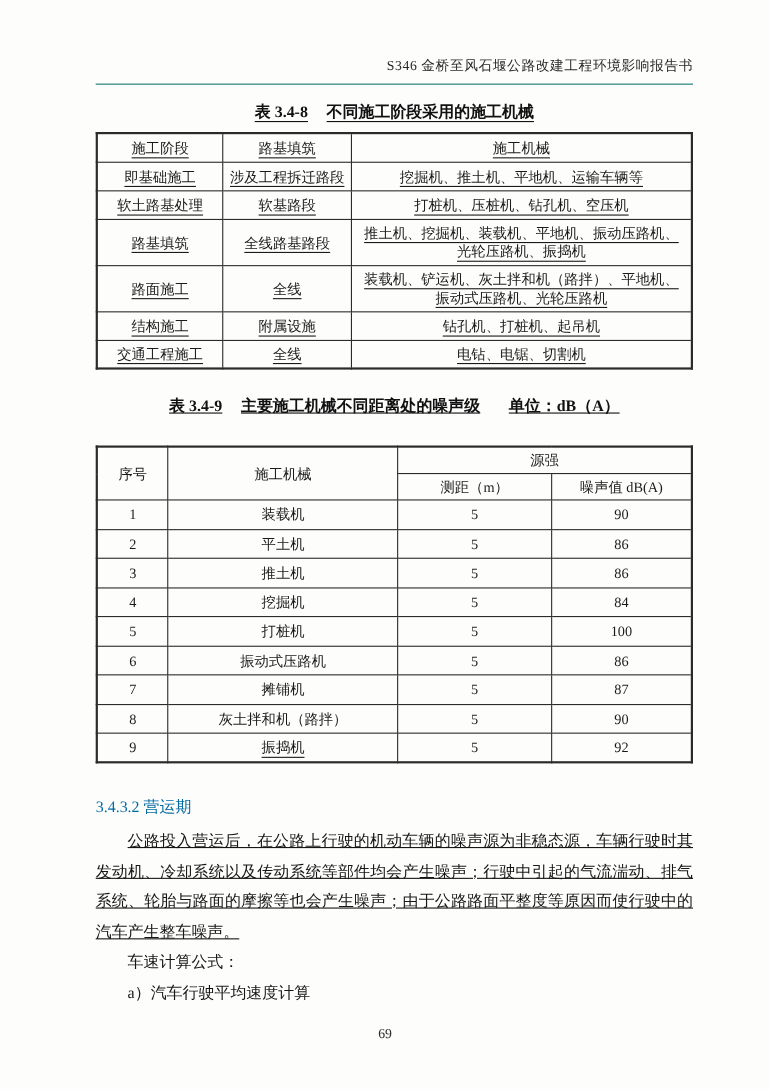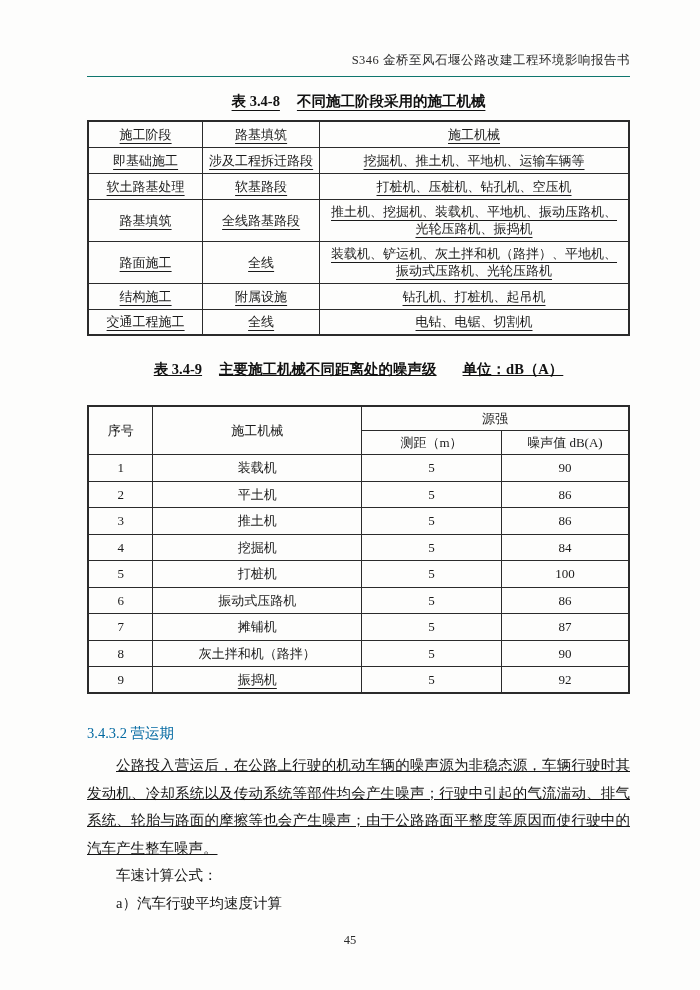--- a/index.html
+++ b/index.html
@@ -195,13 +195,13 @@
   <div class="sec-head">3.4.3.2  营运期</div>
 
   <p class="para2 p-indent sec-para">公路投入营运后，在公路上行驶的机动车辆的噪声源为非稳态源，车辆行驶时其发动机、冷却系统以及传动系统等部件均会产生噪声；行驶中引起的气流湍动、排气系统、轮胎与路面的摩擦等也会产生噪声；由于公路路面平整度等原因而使行驶中的汽车产生整车噪声。</p>
 
   <p class="para2 p-indent">车速计算公式：</p>
 
   <p class="para2 p-indent">a）汽车行驶平均速度计算</p>
 
 </div>
 
-<div class="footer">45</div>
+<div class="footer">69</div>
 
 </body></html>

